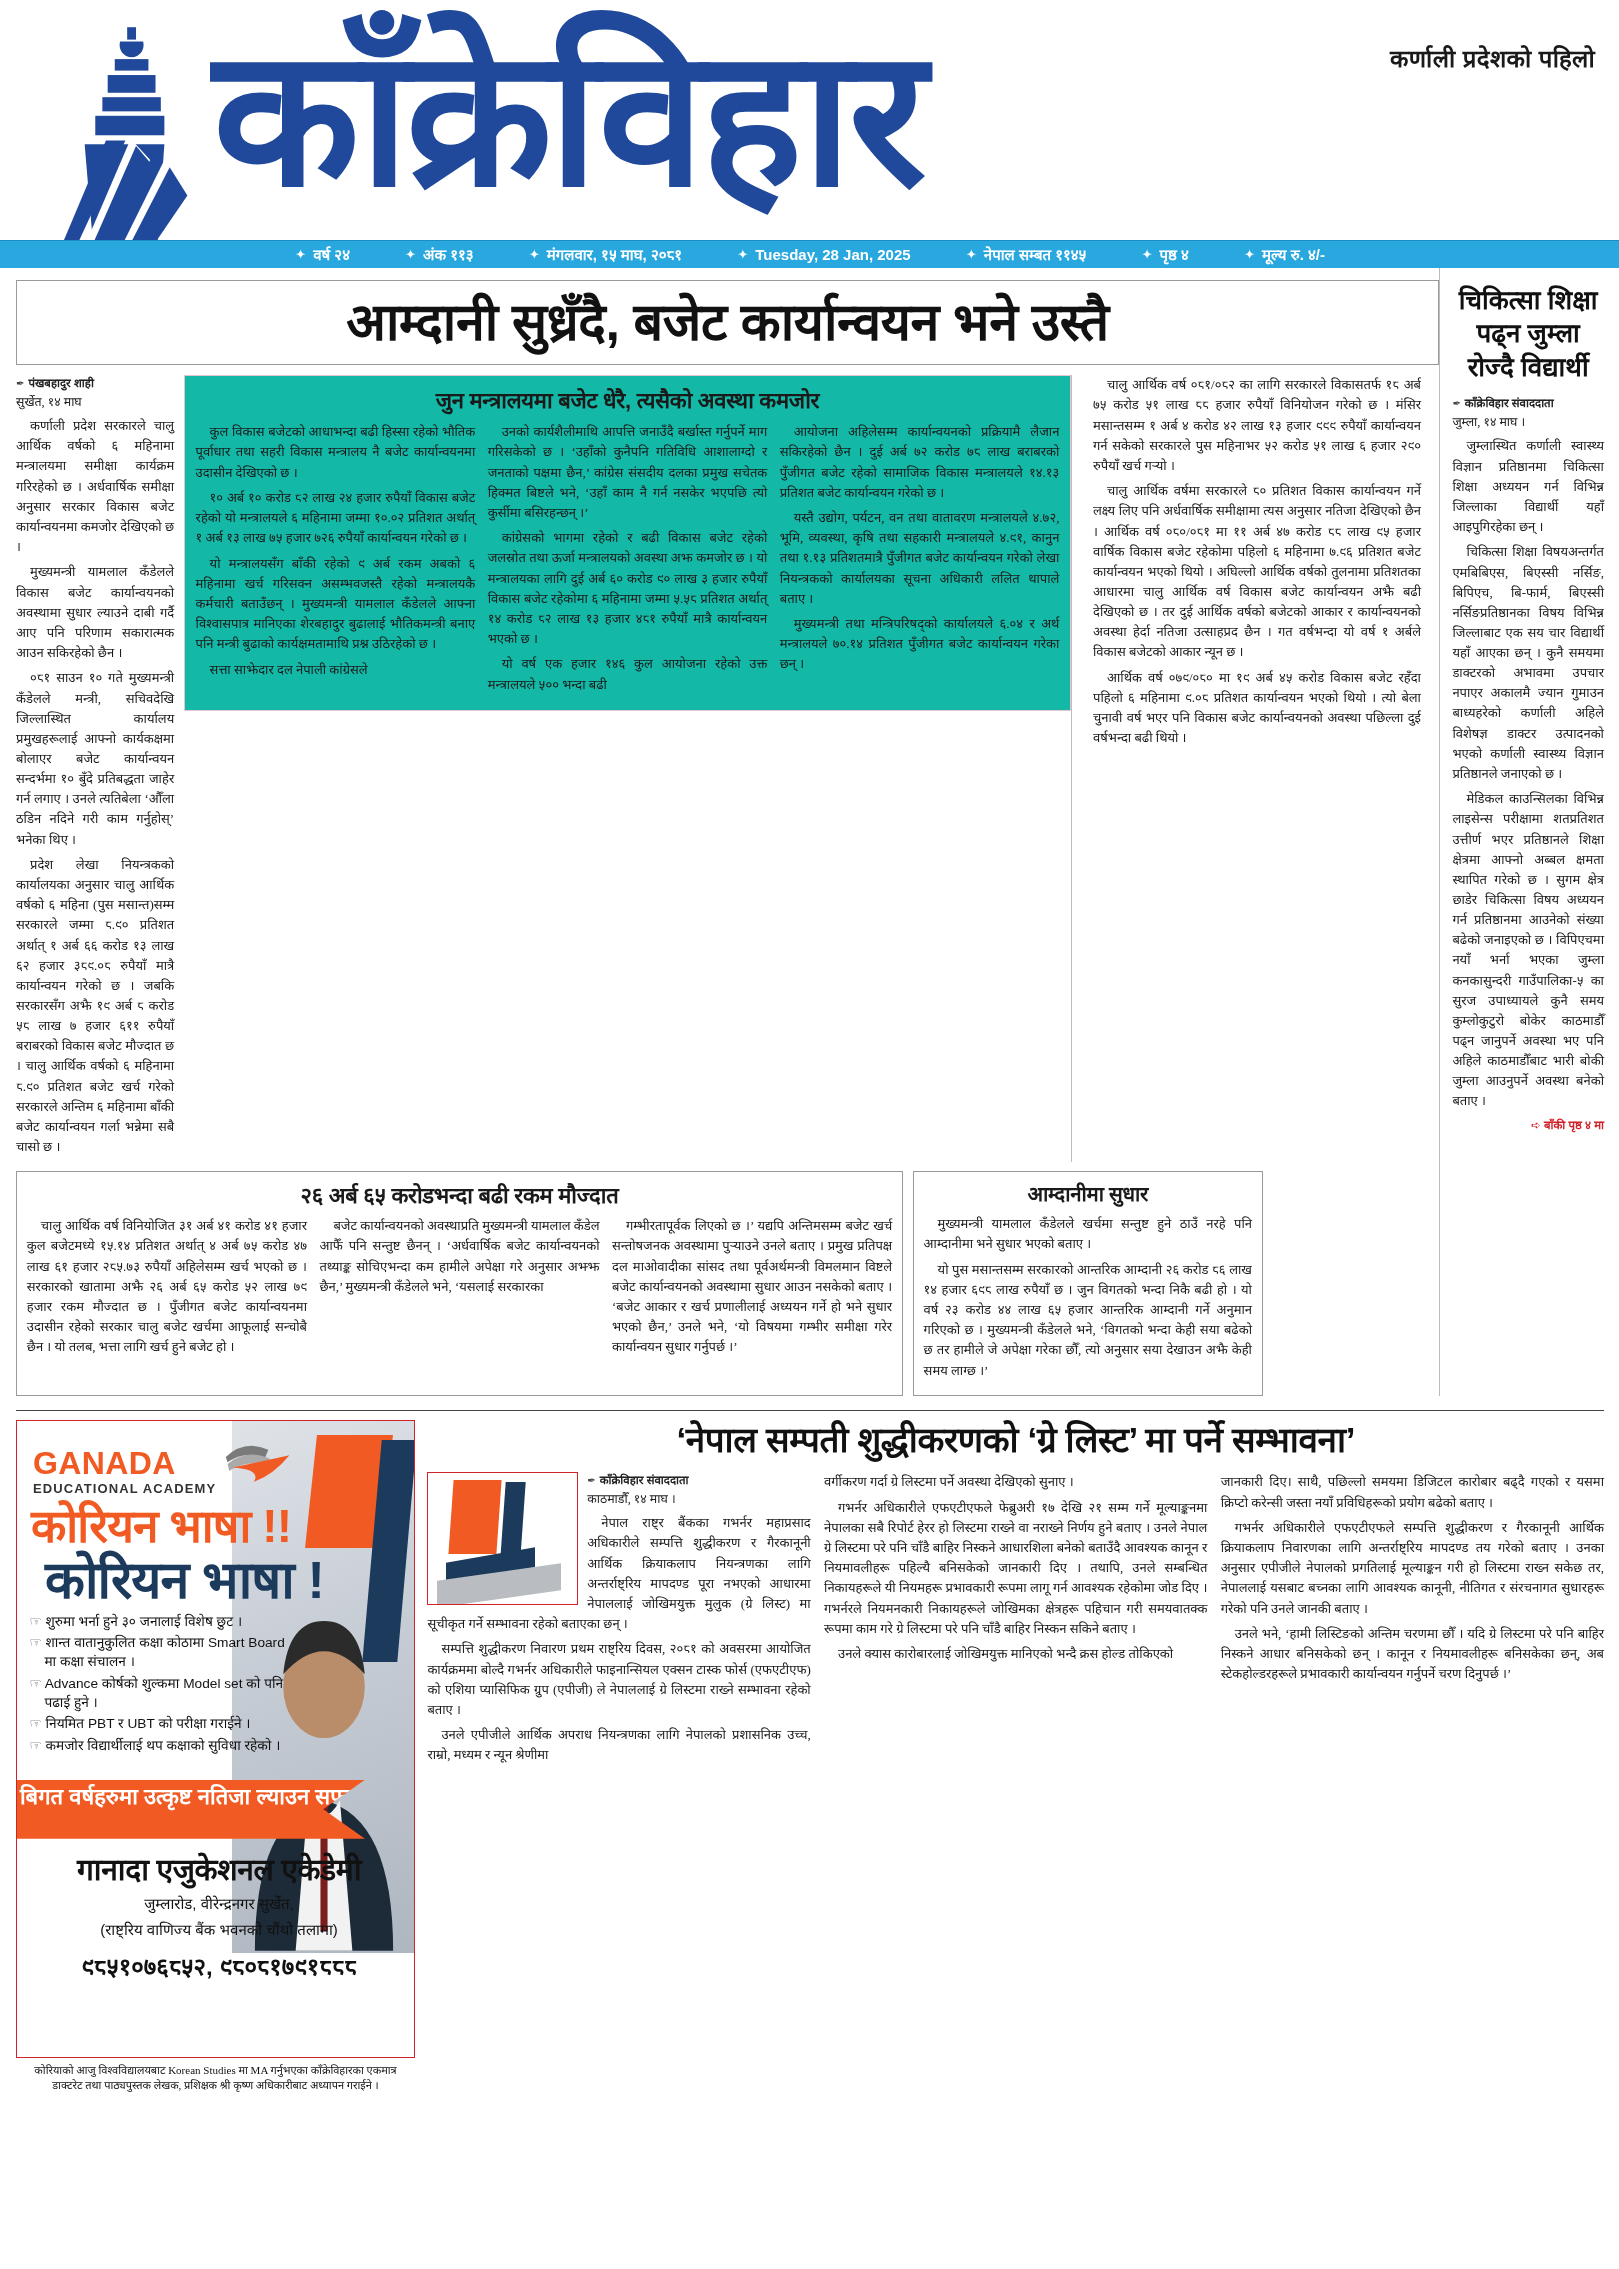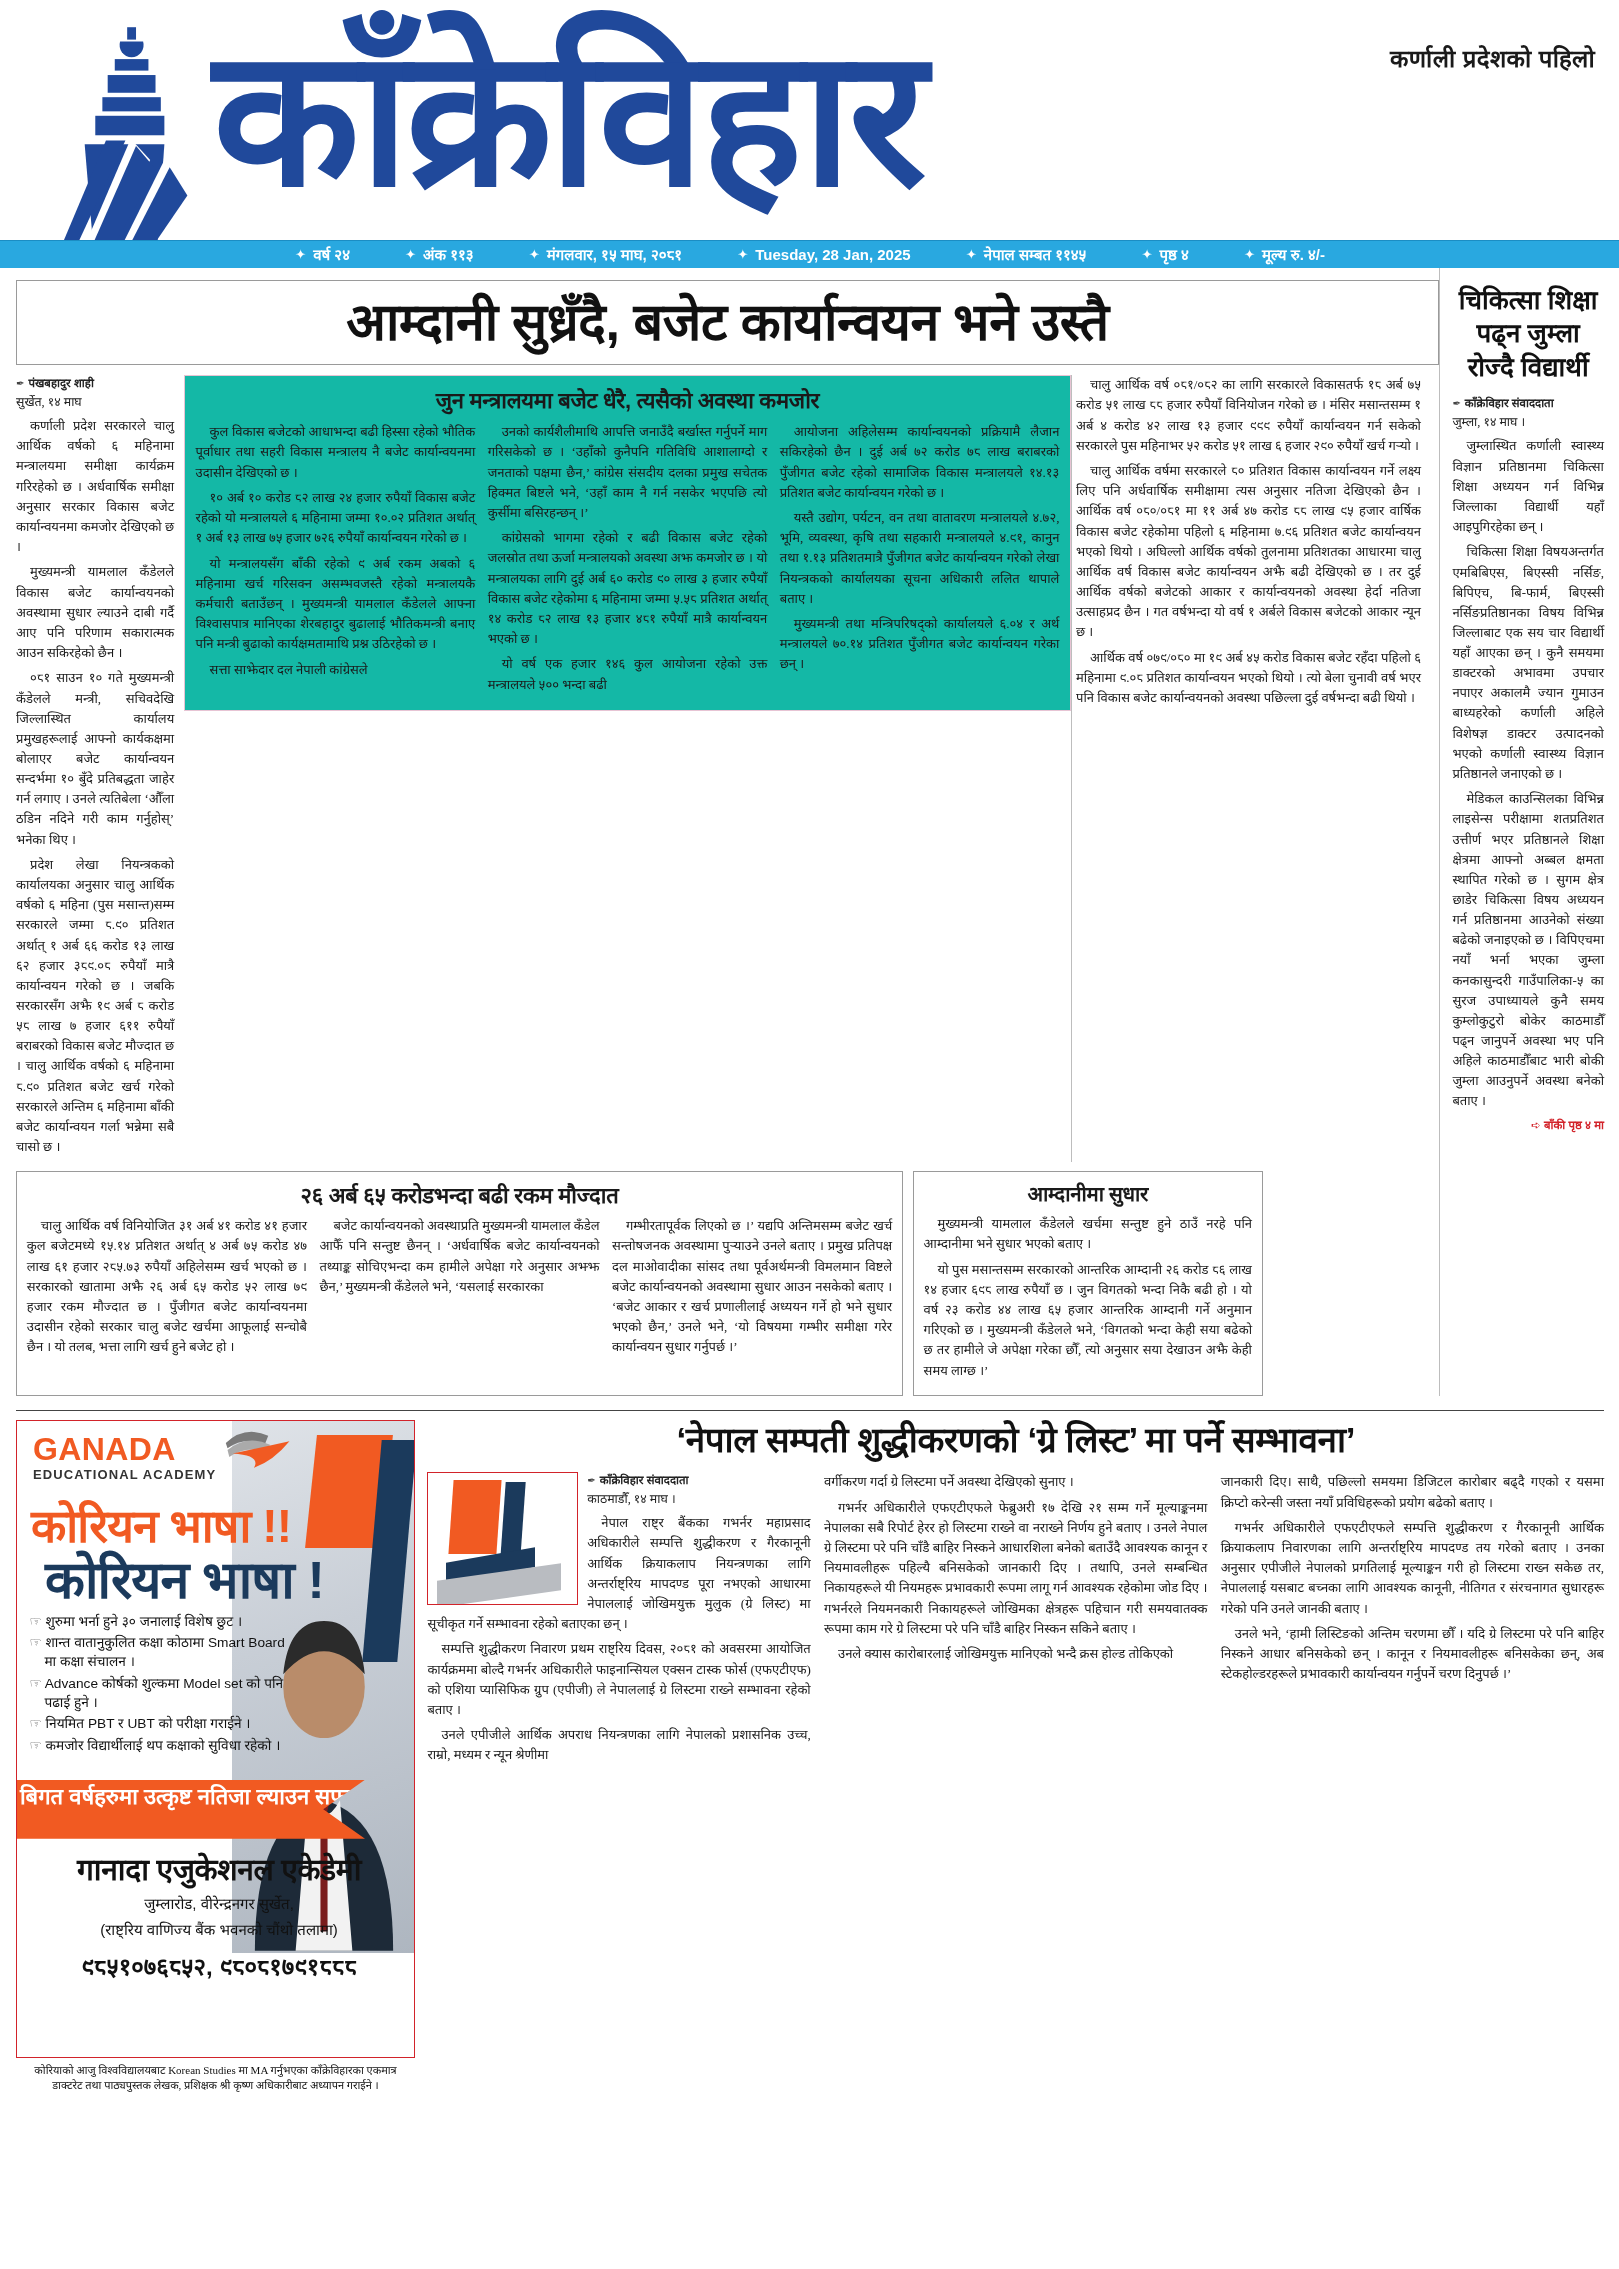--- a/index.html
+++ b/index.html
@@ -106,21 +106,21 @@
     color: #111;
     text-align: center;
     letter-spacing: -0.4px;
     line-height: 1.15;
   }
 
   
   .cols3 { display: flex; gap: 0; }
   .col-left { width: 168px; padding-right: 9.8px; }
   .col-mid  { width: 887px; }
-  .col-right{ width: 350px; padding-left: 4px; border-left: 0.9px solid #bdbdbd;}
+  .col-right{ width: 350px; padding-left: 21px; border-left: 0.9px solid #bdbdbd;}
 
   .byline {
     font-family: "Liberation Sans", "DejaVu Sans", sans-serif;
     font-size: 11.5px;
     font-weight: bold;
     color: #222;
     margin-bottom: 2.7px;
     display: flex; align-items: baseline; gap: 3.5px;
   }
   .pen { color: #444; font-size: 10.6px; }
@@ -221,21 +221,21 @@
     position:absolute; right: 12.4px; bottom: 106px; width: 156px; height: 346px;
   }
   .ad-shape-orange {
     position:absolute; right: 26.6px; top: 14px; width: 76px; height: 113px;
     background:#f15a22; transform: skewX(-6deg);
   }
   .ad-shape-navy {
     position:absolute; right: 7px; top: 19.5px; width: 35px; height: 222px;
     background:#1b3a5c; transform: skewX(-5deg);
   }
-  .ganada-logo { position: absolute; left: 16px; top: 12px; }
+  .ganada-logo { position: absolute; left: 16px; top: 26px; }
   .ganada-name {
     font-family:"Liberation Sans", sans-serif; font-weight:bold;
     font-size: 32px; color:#f15a22; letter-spacing: 0.4px; line-height:1;
   }
   .ganada-sub {
     font-family:"Liberation Sans", sans-serif; font-weight:bold;
     font-size: 13px; color:#333; letter-spacing: 1.1px; margin-top:2.7px;
   }
   .swoosh {
     position:absolute; left: 191px; top: -5.3px; width: 69px; height: 46px;

